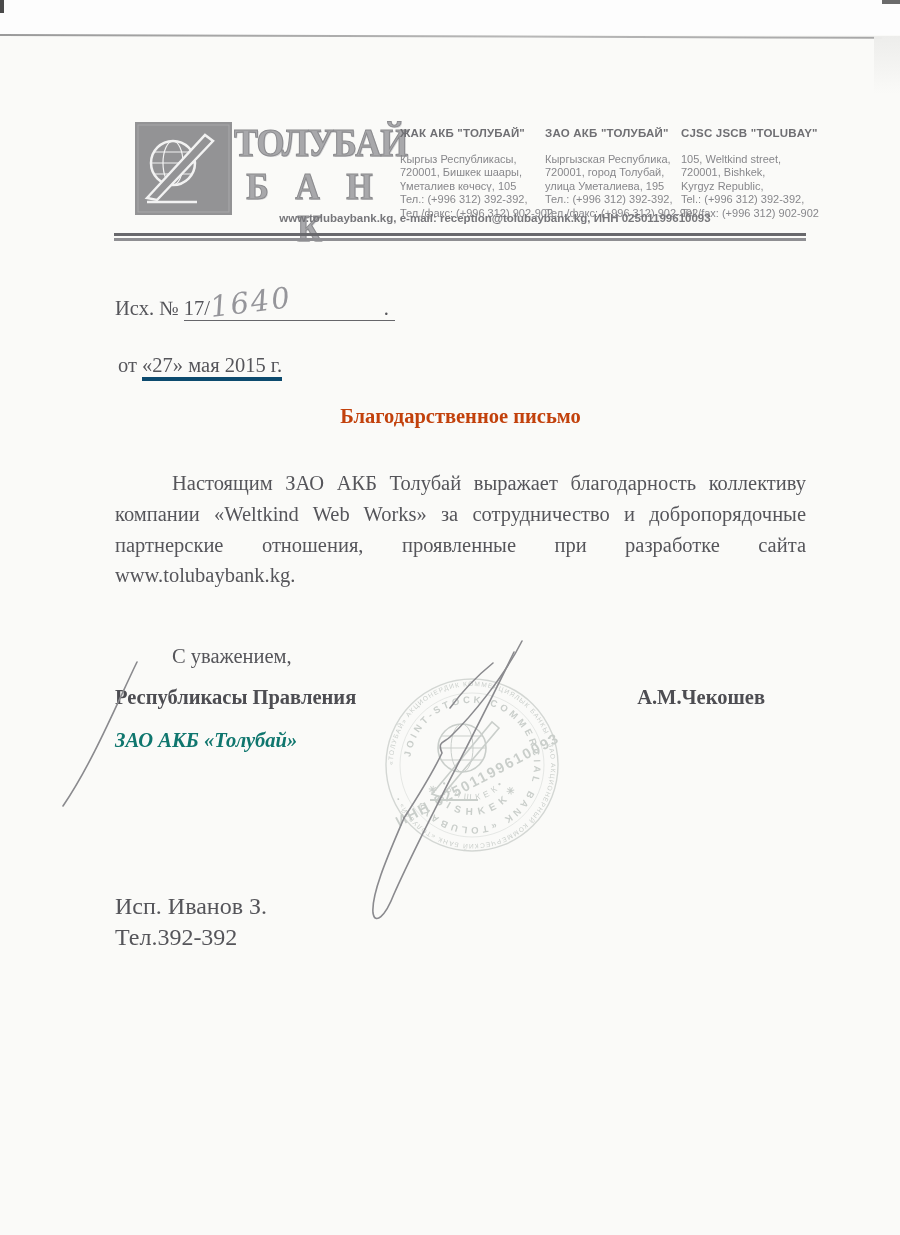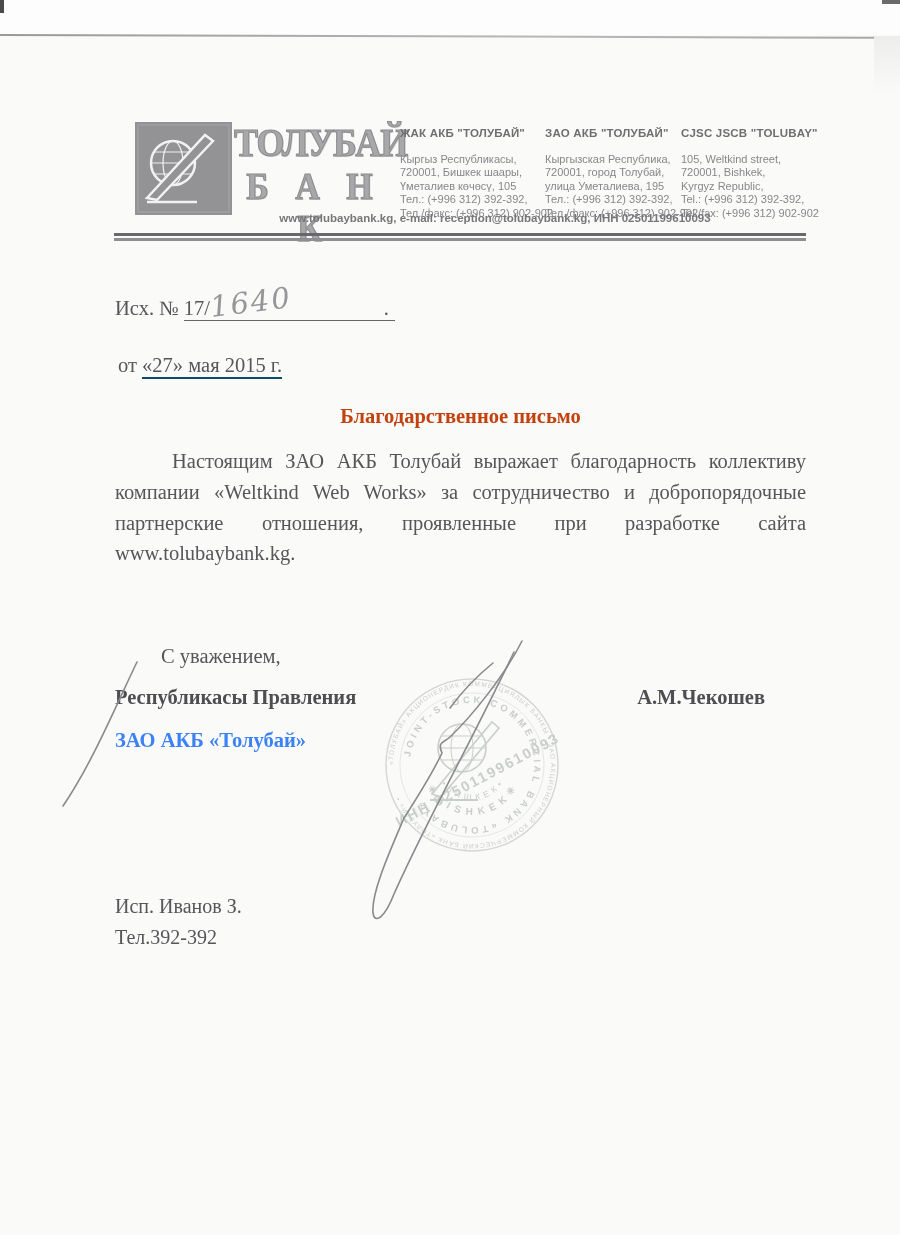--- a/index.html
+++ b/index.html
@@ -35,30 +35,30 @@
     border-top:3px solid #68686c; border-bottom:3px solid #8e8e92; }
   
   .txt { position:absolute; font-size:20.5px; }
   .ref { top:297px; left:115px; }
   .ref .u { position:relative; display:inline-block; border-bottom:1px solid #66666a; padding-right:6px; }
   .ref .gap { display:inline-block; width:92px; }
   .hand { display:inline-block; font-family:"DejaVu Serif",serif; font-style:italic;
     font-size:29px; line-height:0; color:#95959a; letter-spacing:2px;
     transform:rotate(-7deg); position:relative; top:-3px; }
   .date { top:354px; left:118px; }
-  .date .u2 { border-bottom:2px solid #0c4a6e; padding-bottom:1px; }
+  .date .u2 { border-bottom:4px solid #0c4a6e; padding-bottom:1px; }
   .ttl { top:405px; left:115px; width:691px; text-align:center; font-weight:bold; color:#c2410c; }
   .para { left:115px; width:691px; text-align:justify; text-indent:57px;
-    line-height:30.8px; hyphens:manual; -webkit-hyphens:manual; }
+    line-height:30.8px; hyphens:manual;margin-top:22px; -webkit-hyphens:manual; }
   .p1 { top:446px; } .p2 { top:570px; }
-  .closing { top:645px; left:161px; }
+  .closing { top:645px; left:172px; }
   .sigrow { top:686px; left:115px; width:650px; font-weight:bold; color:#4d4d52; }
   .sigrow .right { float:right;text-align:center; }
-  .org { top:729px; left:115px; font-weight:bold; color:#3b82f6; }
-  .exec { top:891px; left:115px; line-height:30.5px; font-size:20px;font-family:Liberation Serif, serif; }
+  .org { top:729px; left:115px; font-weight:bold; color:#0f766e;font-style:italic; }
+  .exec { top:891px; left:115px; line-height:30.5px; font-size:24px;font-family:Liberation Serif, serif; }
   
   .overlay { position:absolute; top:0; left:0; pointer-events:none; }
   .stamp-stroke { stroke:#9aa39e; fill:none; }
   .stamp-text { fill:#9aa39e; font-family:"Liberation Sans",sans-serif; }
   .sig-path { stroke:#8a8a8e; fill:none; stroke-width:1.6; stroke-linecap:round; }
 </style>
 </head>
 <body>
 
 <div class="page">

